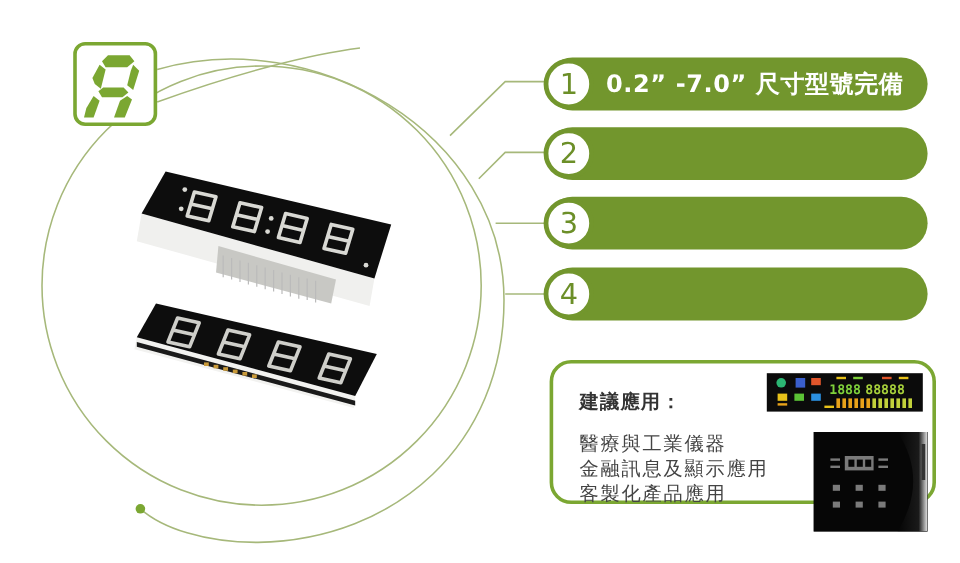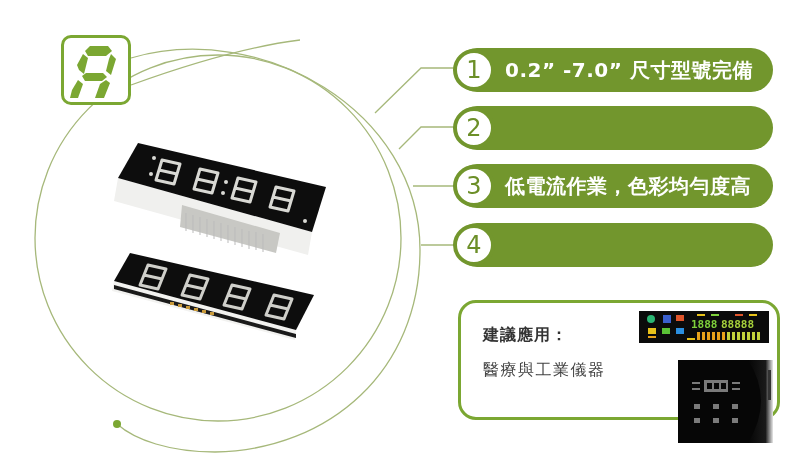--- a/index.html
+++ b/index.html
@@ -114,30 +114,31 @@
 
   <div class="pill" style="top:48px;">
     <div class="num">1</div>
     <div class="txt">0.2”  -7.0”  尺寸型號完備</div>
   </div>
   <div class="pill" style="top:106px;">
     <div class="num">2</div>
   </div>
   <div class="pill" style="top:164px;">
     <div class="num">3</div>
-    <div class="txt">低電流作業，色彩均勻度高</div>
   </div>
   <div class="pill" style="top:223px;">
     <div class="num">4</div>
   </div>
 
   <div class="appbox">
     <div class="title">建議應用：</div>
     <div class="items">
       <div class="item">醫療與工業儀器</div>
+      <div class="item">金融訊息及顯示應用</div>
+      <div class="item">客製化產品應用</div>
     </div>
 
     <div class="lcd">
       <svg width="130" height="32" viewBox="0 0 130 32">
         <circle cx="12" cy="8" r="4" fill="#2bb673"></circle>
         <rect x="24" y="4" width="8" height="8" fill="#3a5fcd"></rect>
         <rect x="37" y="4" width="8" height="6" fill="#e0552b"></rect>
         <rect x="9" y="17" width="8" height="6" fill="#e8c21a"></rect>
         <rect x="23" y="17" width="8" height="6" fill="#5bc236"></rect>
         <rect x="37" y="17" width="8" height="6" fill="#2b8fe0"></rect>

